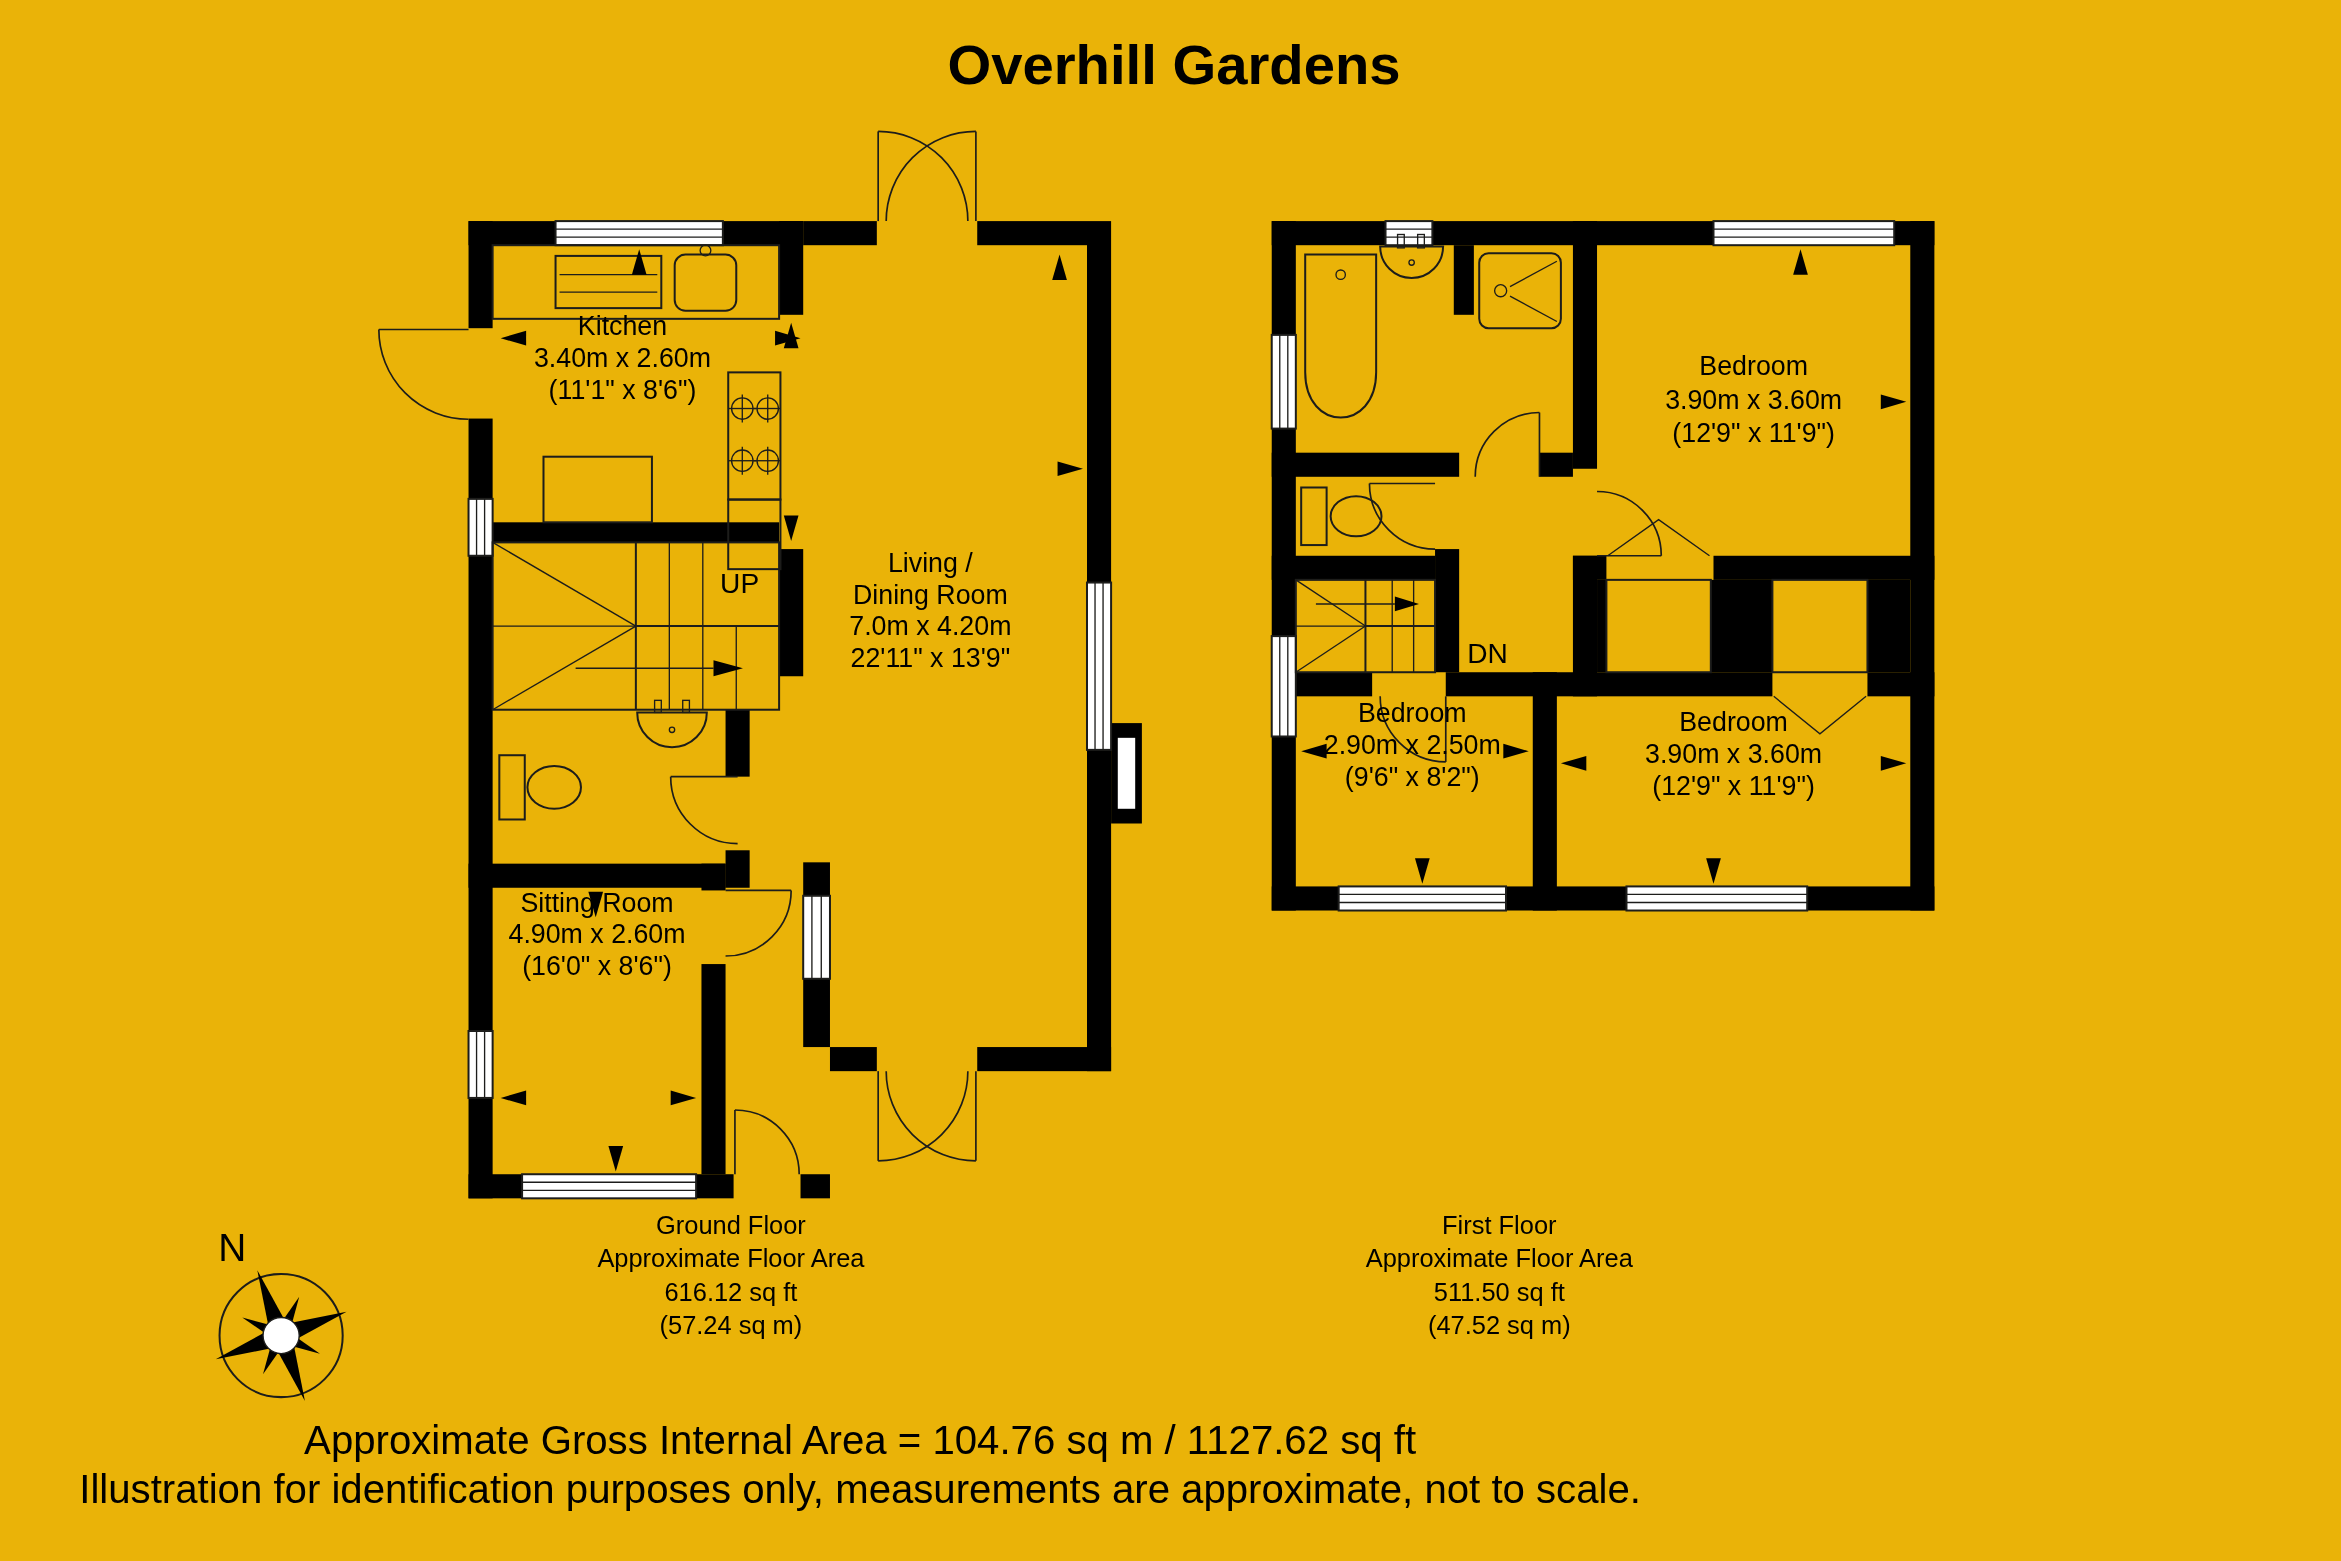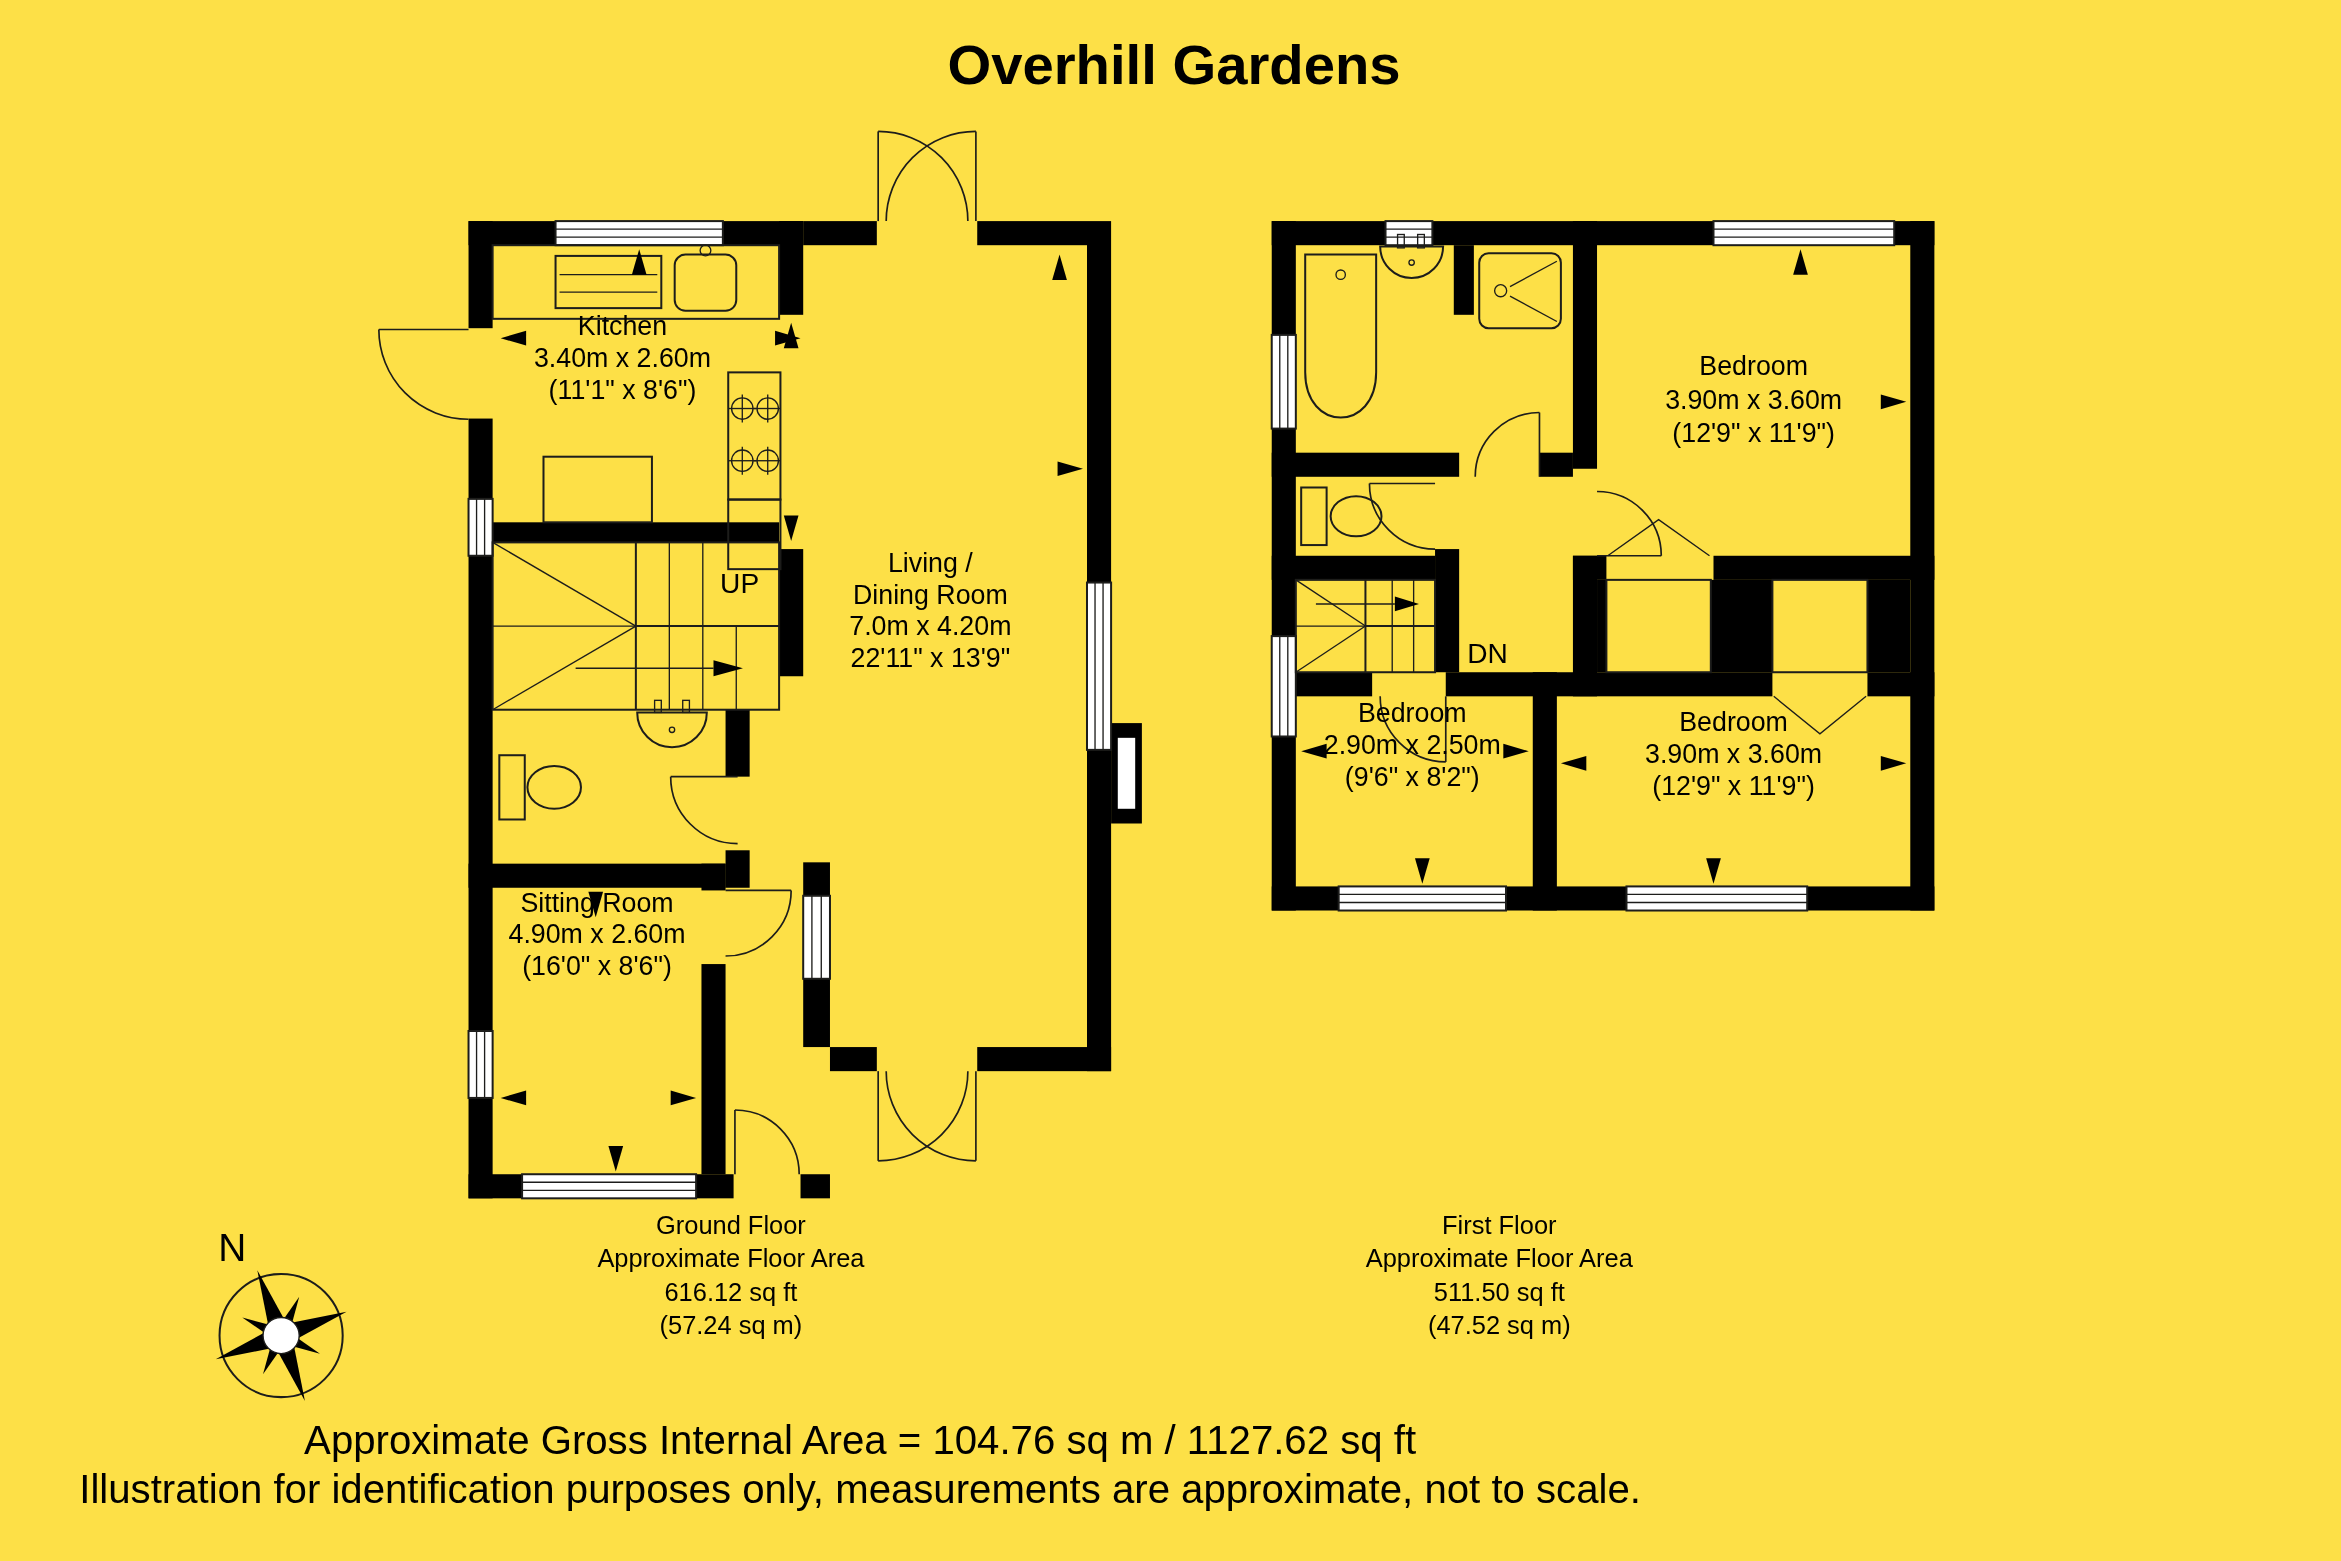--- a/index.html
+++ b/index.html
@@ -1,16 +1,16 @@
 <!DOCTYPE html>
 <html style="font-size:10.7px"><head>
 <meta charset="utf-8">
 <style>
   html,body{margin:0;padding:0;background:#ffffff;}
-  .page{position:relative;width:2342px;height:1562px;background:#fde047;overflow:hidden;}
+  .page{position:relative;width:2342px;height:1562px;background:#eab308;overflow:hidden;}
   svg{position:absolute;top:0;left:0;}
   text{font-family:"Liberation Sans", sans-serif;fill:#000000;}
   .w{fill:#000000;stroke:none;}
   .ln{fill:none;stroke:#1d1d1b;stroke-width:3;}
   .ln2{fill:none;stroke:#1d1d1b;stroke-width:2;}
   .door{fill:none;stroke:#1d1d1b;stroke-width:2.5;}
   .win{fill:#ffffff;stroke:#1d1d1b;stroke-width:3;}
   .arrow{fill:#000000;stroke:none;}
   .title-text{font-size:84px;font-weight:bold;}
   .room-text{font-size:40px;}

